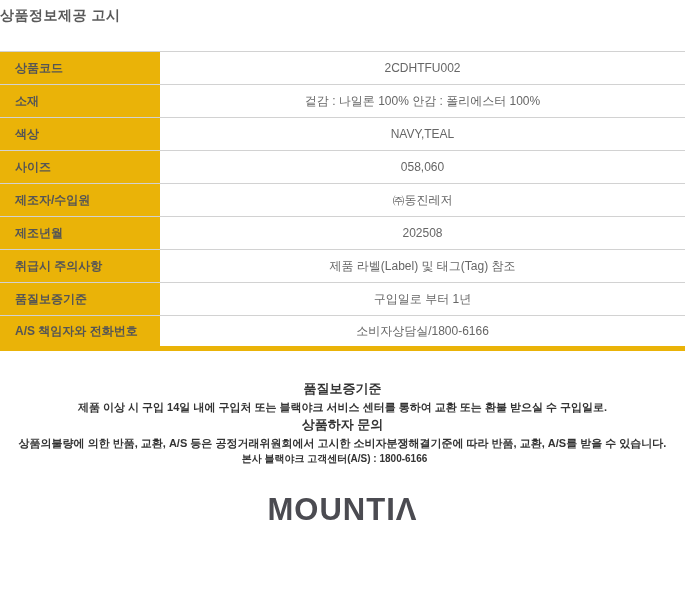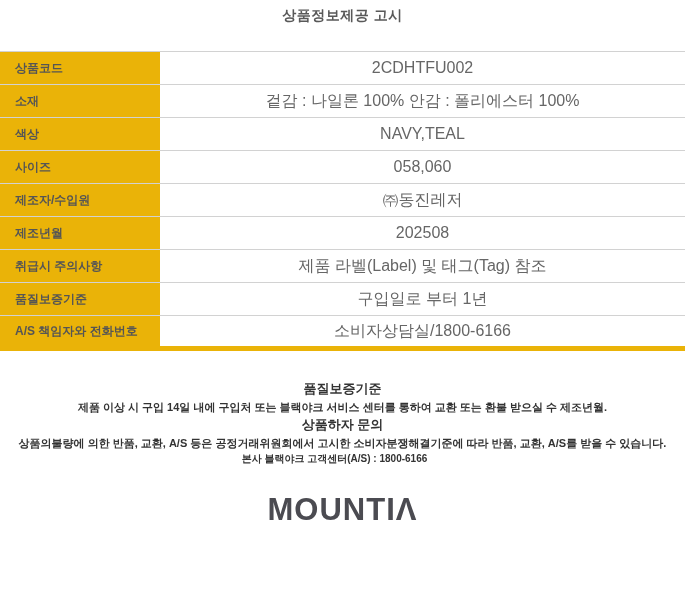--- a/index.html
+++ b/index.html
@@ -12,21 +12,20 @@
     width: 685px;
     height: 598px;
     margin: 0 auto;
     background: #ffffff;
     overflow: hidden;
   }
   
   .page-title {
     margin: 0;
     padding-top: 7px;
-    text-align: center;
     font-size: 14px;
     font-weight: 700;
     color: #595959;
     letter-spacing: 0.5px;
   }
   
   table.info-table {
     width: 685px;
     margin-top: 26px;
     border-collapse: collapse;
@@ -44,21 +43,21 @@
     background: #eab308;
     text-align: left;
     padding: 0 0 0 15px;
     font-size: 12px;
     font-weight: 700;
     color: #555555;
     vertical-align: middle;
   }
   table.info-table td {
     text-align: center;
-    font-size: 16px;
+    font-size: 12px;
     font-weight: 400;
     color: #666666;
     vertical-align: middle;
     padding: 0;
   }
   
   .notice {
     margin-top: 29px;
     text-align: center;
     color: #333333;
@@ -150,21 +149,21 @@
     <tr>
       <th>A/S 책임자와 전화번호</th>
       <td>소비자상담실/1800-6166</td>
     </tr>
   </tbody>
   </table>
 
   <div class="notice">
 
     <h3 class="notice-subheading">품질보증기준</h3>
-    <p class="notice-body">제품 이상 시 구입 14일 내에 구입처 또는 블랙야크 서비스 센터를 통하여 교환 또는 환불 받으실 수 제조년월.</p>
+    <p class="notice-body">제품 이상 시 구입 14일 내에 구입처 또는 블랙야크 서비스 센터를 통하여 교환 또는 환불 받으실 수 구입일로.</p>
 
     <h3 class="notice-subheading">상품하자 문의</h3>
     <p class="notice-body">상품의불량에 의한 반품, 교환, A/S 등은 공정거래위원회에서 고시한 소비자분쟁해결기준에 따라 반품, 교환, A/S를 받을 수 있습니다.</p>
 
     <p class="notice-footer">본사 블랙야크 고객센터(A/S) : 1800-6166</p>
   </div>
 
   <div class="logo">MOUNTIΛ</div>
 
 </div>

